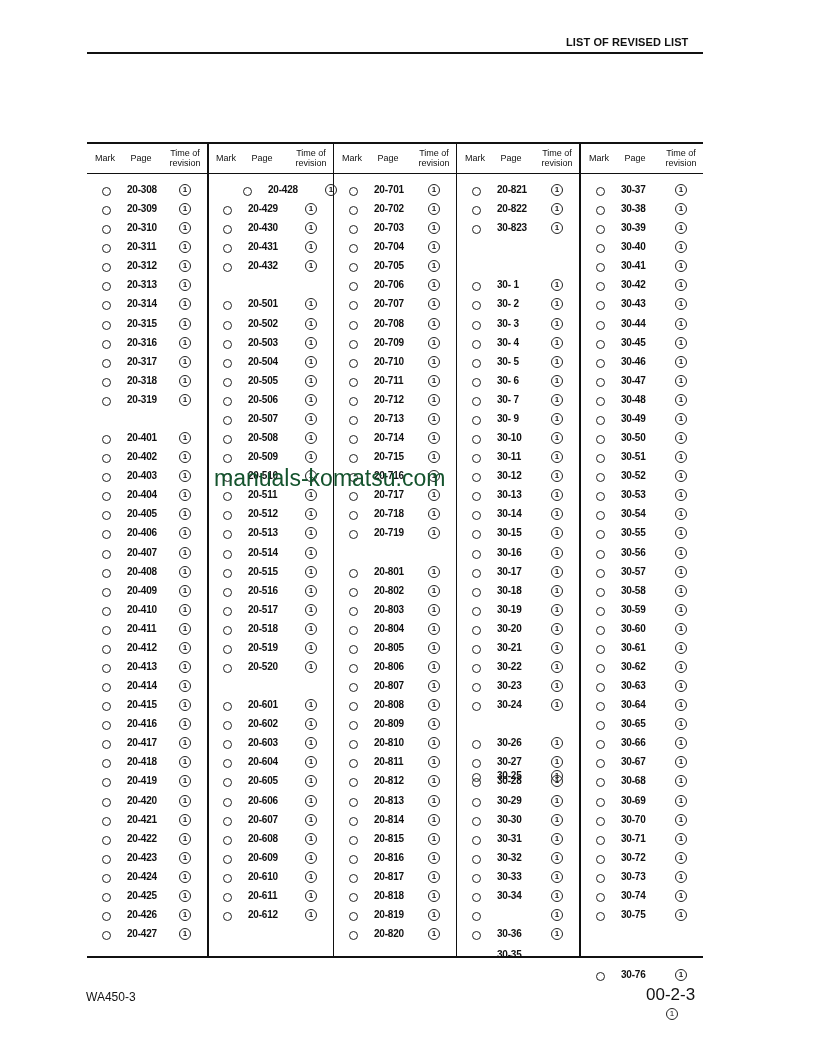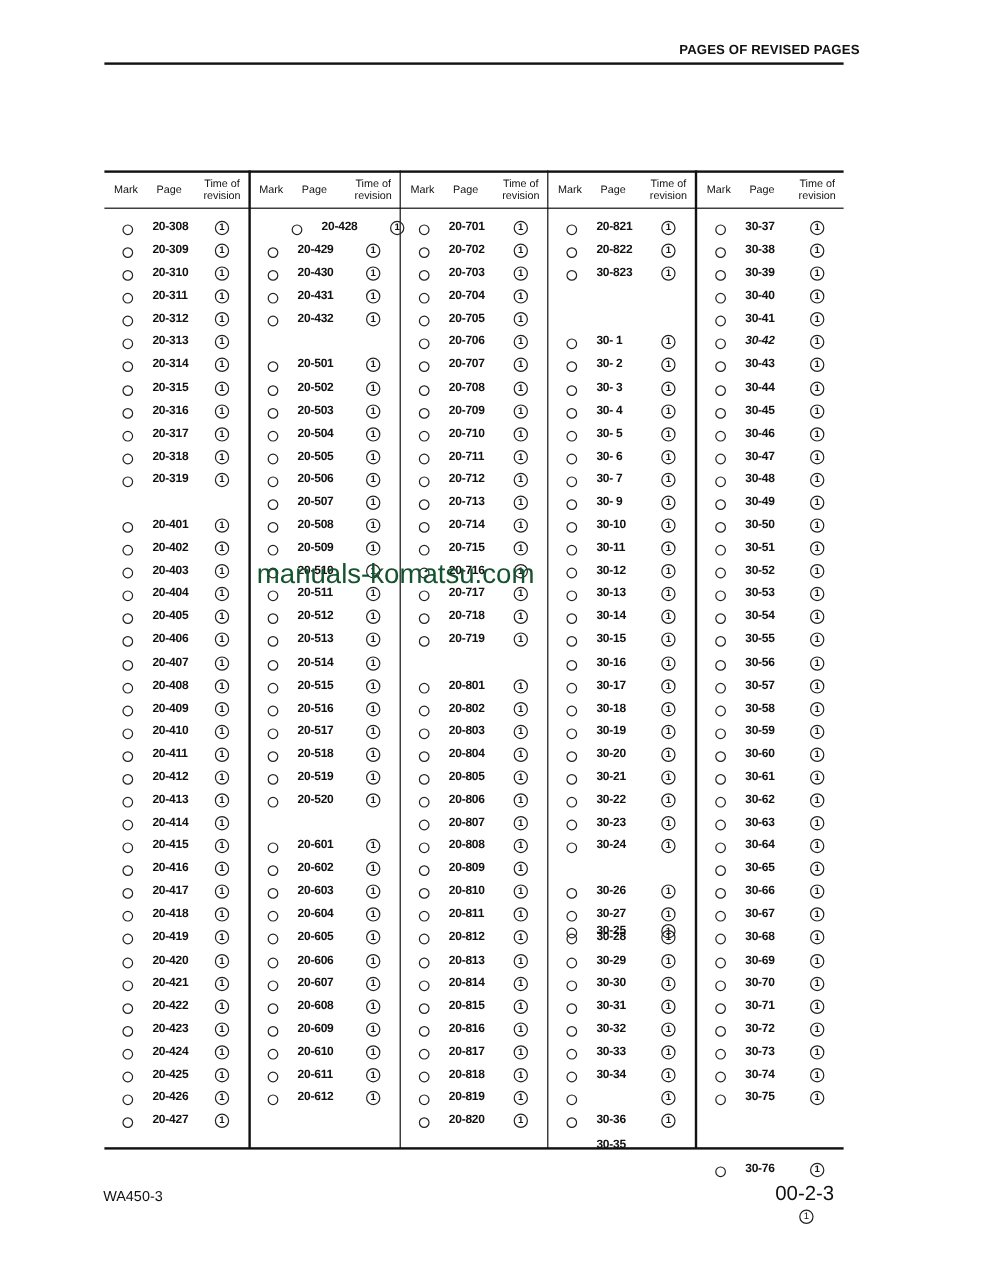--- a/index.html
+++ b/index.html
@@ -19,21 +19,21 @@
   .page { position:absolute; top:0; font-size:10px; font-weight:bold; letter-spacing:-0.2px; white-space:pre; }
   .rev { position:absolute; top:0px; width:10px; height:10px; border:1px solid #222; border-radius:50%; font-size:8px; line-height:10px; text-align:center; font-weight:bold; }
   .watermark { position:absolute; left:214px; top:465px; font-size:23px; color:#14532d; letter-spacing:0px; white-space:nowrap; }
   .footer-model { position:absolute; left:86px; top:990px; font-size:12px; }
   .footer-page { position:absolute; left:646px; top:985px; font-size:17px; }
   .footer-rev { position:absolute; left:666px; top:1008px; width:10px; height:10px; border:1px solid #222; border-radius:50%; font-size:8px; line-height:10px; text-align:center; }
 </style>
 </head>
 <body>
 
-<div class="header-title">PAGES OF REVISED PAGES</div>
+<div class="header-title">LIST OF REVISED LIST</div>
 <div class="header-rule"></div>
 
 <div id="table-root">
   <div class="table-top"></div>
   <div class="head-rule"></div>
   <div class="table-bottom"></div>
   <div class="vline thick" style="left:207px;"></div>
   <div class="vline" style="left:333px;"></div>
   <div class="vline" style="left:456px;"></div>
   <div class="vline thick" style="left:579px;"></div>
@@ -855,21 +855,21 @@
           <span class="page" style="left: 40px;">30-40</span>
           <span class="rev" style="left: 94px;">1</span>
         </div>
         <div class="row" style="top: 76.32px;">
           <span class="mark" style="left: 15px;"></span>
           <span class="page" style="left: 40px;">30-41</span>
           <span class="rev" style="left: 94px;">1</span>
         </div>
         <div class="row" style="top: 95.4px;">
           <span class="mark" style="left: 15px;"></span>
-          <span class="page" style="left: 40px; font-style: italic;">30-42</span>
+          <span class="page" style="left: 40px;">30-42</span>
           <span class="rev" style="left: 94px;">1</span>
         </div>
         <div class="row" style="top: 114.48px;">
           <span class="mark" style="left: 15px;"></span>
           <span class="page" style="left: 40px;">30-43</span>
           <span class="rev" style="left: 94px;">1</span>
         </div>
         <div class="row" style="top: 133.56px;">
           <span class="mark" style="left: 15px;"></span>
           <span class="page" style="left: 40px;">30-44</span>

